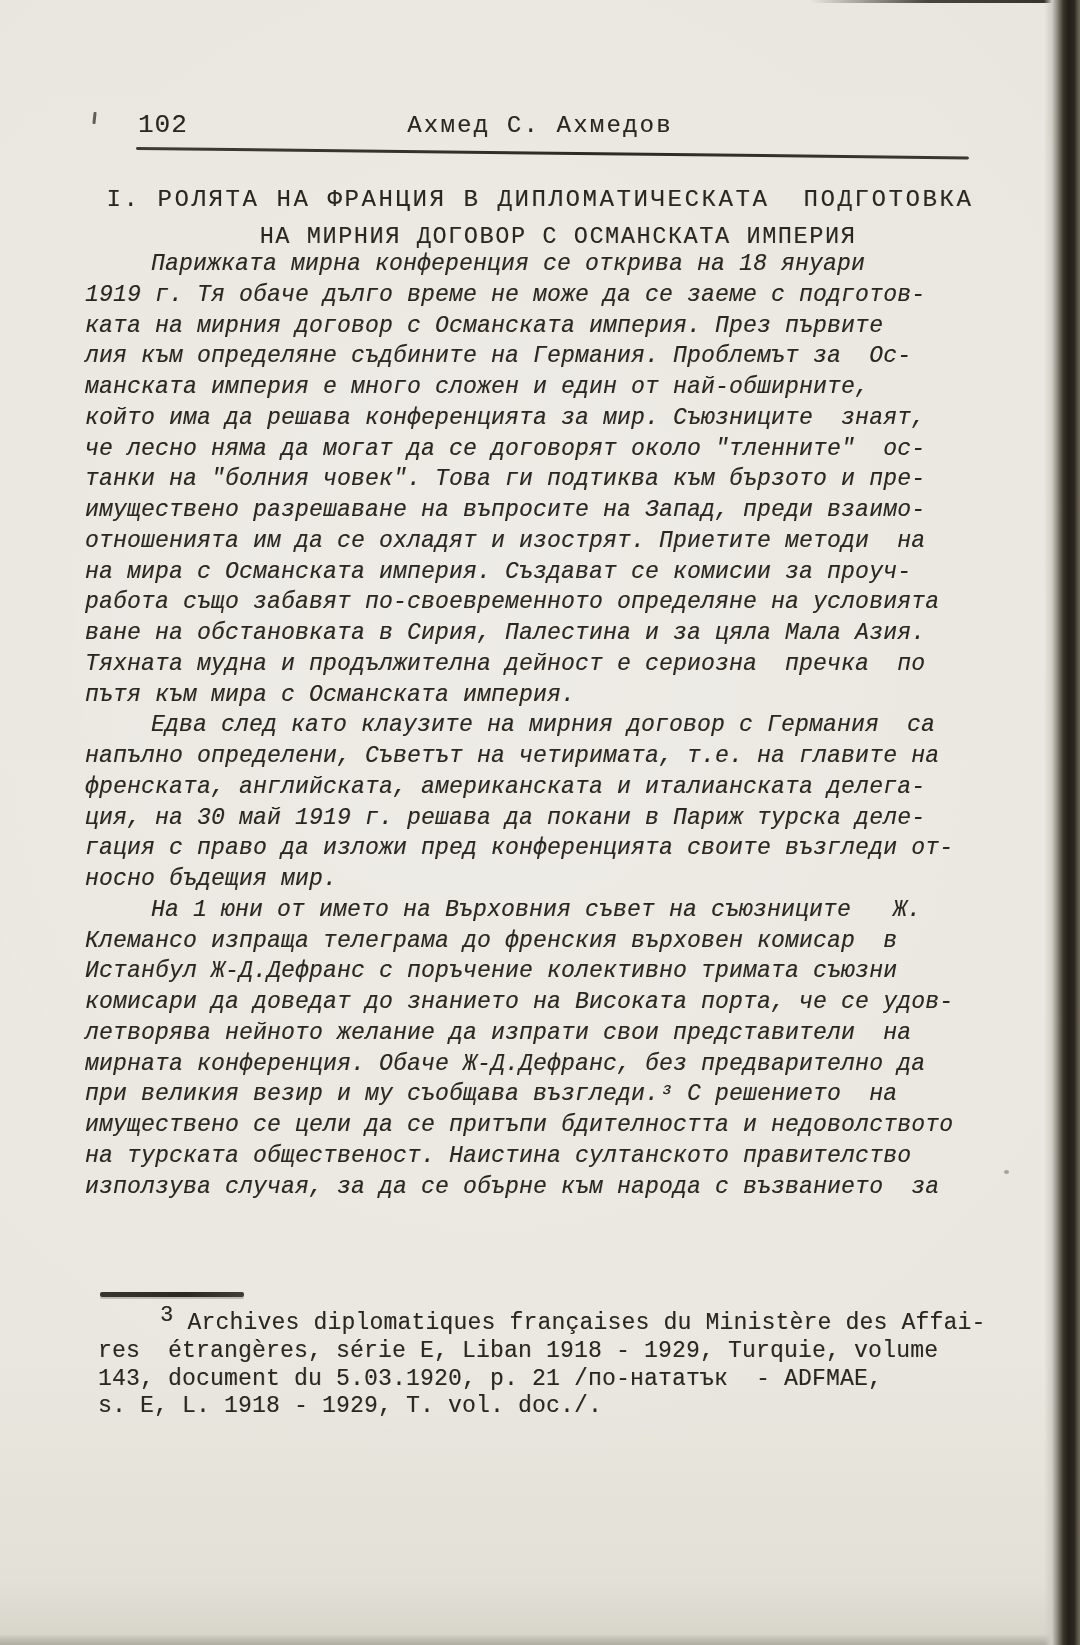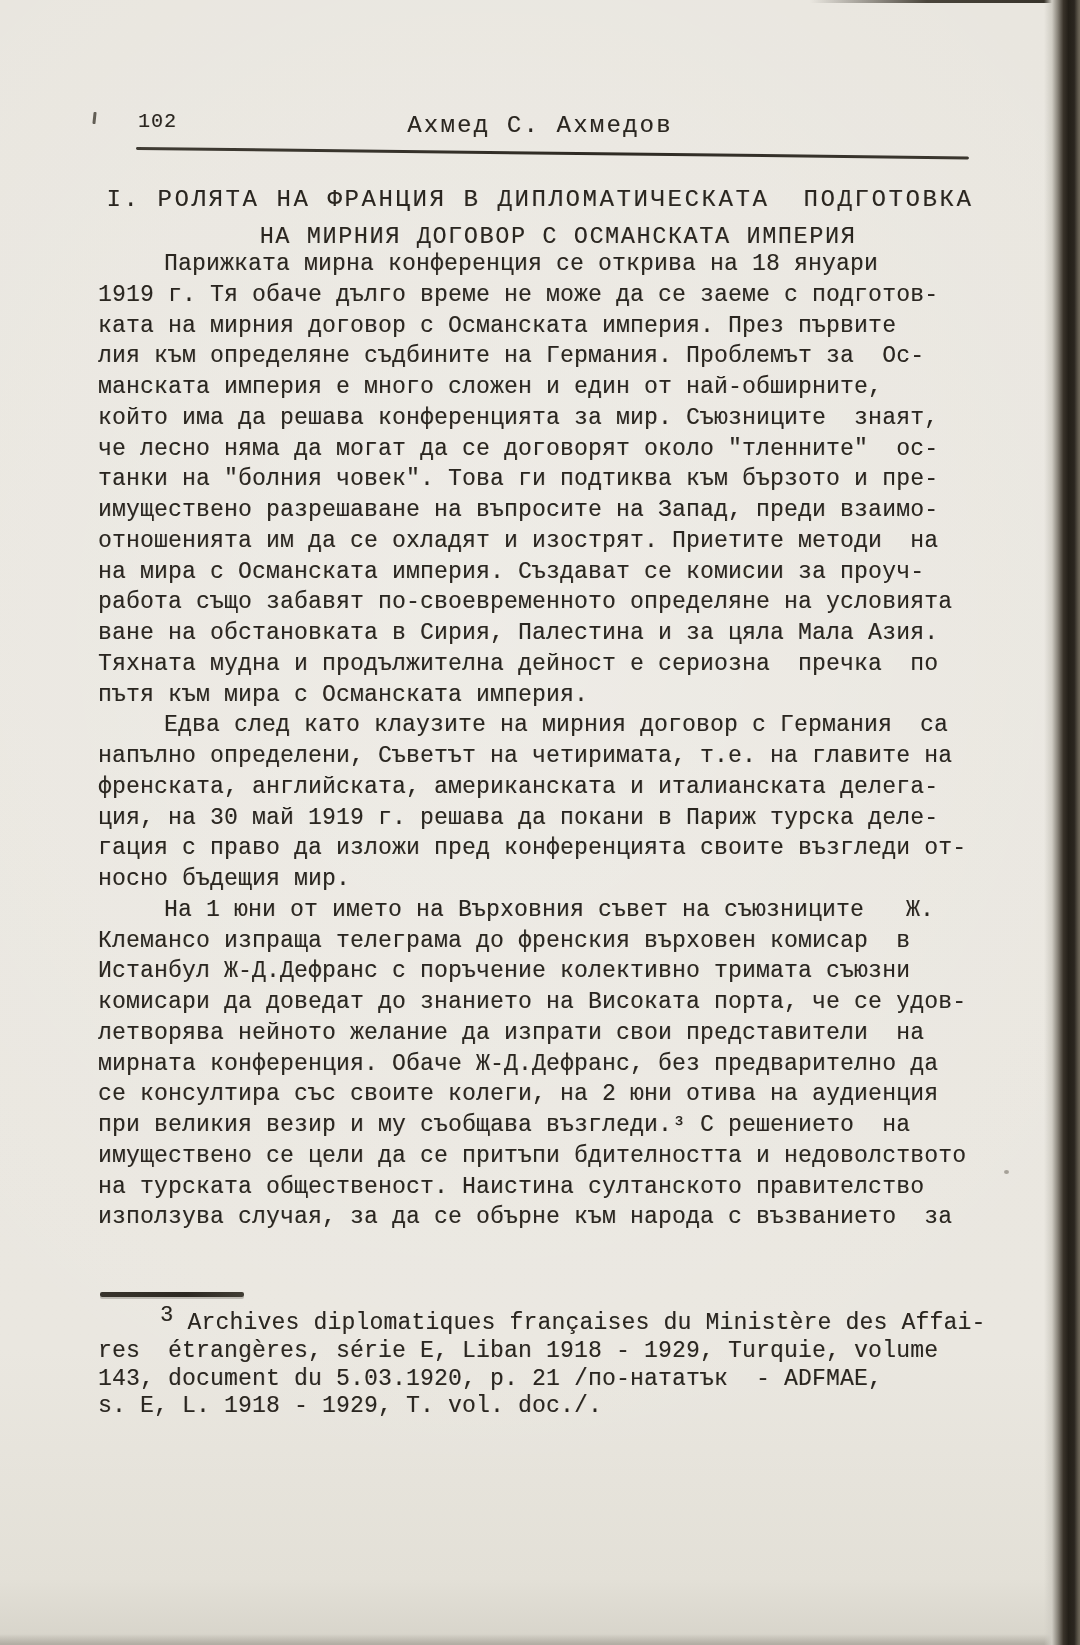--- a/index.html
+++ b/index.html
@@ -16,40 +16,40 @@
     background-color: #e9e6df;
     font-family: "Liberation Mono", "DejaVu Sans Mono", monospace;
     color: #2a2620;
   }
 
   .ink { text-shadow: 0.4px 0.4px 0 rgba(42,38,32,0.32); }
 
   
   .page-number {
     position: absolute; left: 138px; top: 110px;
-    font-size: 20px; letter-spacing: 1px;
+    font-size: 26px; letter-spacing: 1px;
   }
   .running-head {
     position: absolute; left: 0; top: 112px; width: 1080px;
     text-align: center; font-size: 24px; letter-spacing: 2.2px;
   }
   .header-rule {
     position: absolute; left: 136px; top: 147px; width: 833px; height: 3px;
     background: linear-gradient(to right, #403c34, #2e2a23 55%, #3b372f);
     transform: rotate(0.65deg); transform-origin: left center;
     border-radius: 2px;
   }
 
   
   .heading { position: absolute; top: 181px; left: 0; width: 1080px; text-align: center; }
   .heading-line-1 { font-size: 24px; letter-spacing: 2.6px; line-height: 38px; white-space: pre; }
   .heading-line-2 { font-size: 23.5px; letter-spacing: 1.6px; line-height: 36px; white-space: pre; padding-left: 36px; }
 
   
-  .body-text { position: absolute; left: 98px; top: 249px; width: 920px; }
+  .body-text { position: absolute; left: 85px; top: 249px; width: 920px; font-style: italic; }
   .line {
     white-space: pre; height: 30.75px; line-height: 30.75px;
     font-size: 23px; letter-spacing: 0.2px;
   }
   .line.indent { text-indent: 66px; }
 
   
   .footnote { position: absolute; left: 98px; top: 1292px; width: 920px; }
   .fn-sep {
     width: 144px; height: 5px; margin: 0 0 13px 2px;
@@ -126,21 +126,20 @@
       <div class="line">френската, английската, американската и италианската делега-</div>
       <div class="line">ция, на 30 май 1919 г. решава да покани в Париж турска деле-</div>
       <div class="line">гация с право да изложи пред конференцията своите възгледи от-</div>
       <div class="line">носно бъдещия мир.</div>
       <div class="line indent">На 1 юни от името на Върховния съвет на съюзниците   Ж.</div>
       <div class="line">Клемансо изпраща телеграма до френския върховен комисар  в</div>
       <div class="line">Истанбул Ж-Д.Дефранс с поръчение колективно тримата съюзни</div>
       <div class="line">комисари да доведат до знанието на Високата порта, че се удов-</div>
       <div class="line">летворява нейното желание да изпрати свои представители  на</div>
       <div class="line">мирната конференция. Обаче Ж-Д.Дефранс, без предварително да</div>
-      <div class="line">се консултира със своите колеги, на 2 юни отива на аудиенция</div>
       <div class="line">при великия везир и му съобщава възгледи.³ С решението  на</div>
       <div class="line">имуществено се цели да се притъпи бдителността и недоволството</div>
       <div class="line">на турската общественост. Наистина султанското правителство</div>
       <div class="line">използува случая, за да се обърне към народа с възванието  за</div>
     </div>
 
   <div class="footnote ink">
     <div class="fn-sep"></div>
     <div>
         <div class="fn-line"><span class="fn-marker">3</span>Archives diplomatiques françaises du Ministère des Affai-</div>

